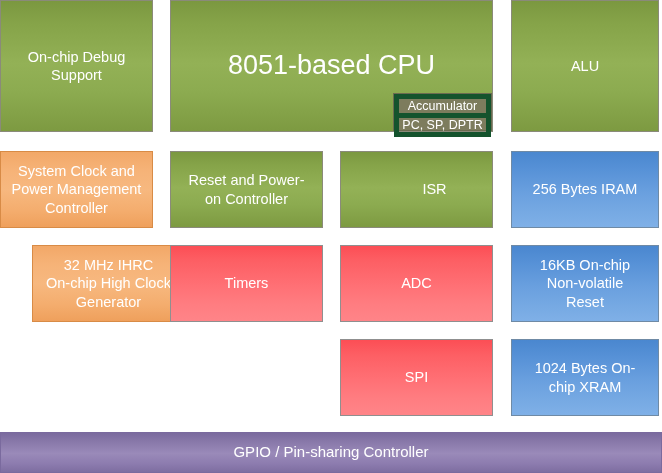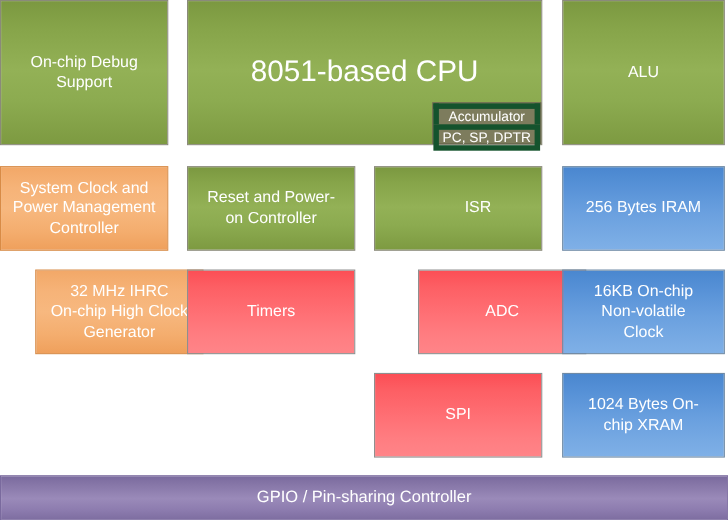--- a/index.html
+++ b/index.html
@@ -164,28 +164,28 @@
   <div class="block fill-orange t-norm" style="left:0px; top:245px; width:153px; height:77px;margin-left:32px;">
     <span class="label">32 MHz IHRC
 On-chip High Clock
 Generator</span>
   </div>
 
   <div class="block fill-red t-norm" style="left:170px; top:245px; width:153px; height:77px;">
     <span class="label">Timers</span>
   </div>
 
-  <div class="block fill-red t-norm" style="left:340px; top:245px; width:153px; height:77px;margin-left:40px;">
+  <div class="block fill-red t-norm" style="left:340px; top:245px; width:153px; height:77px;">
     <span class="label">ADC</span>
   </div>
 
   <div class="block fill-blue t-norm" style="left:511px; top:245px; width:148px; height:77px;">
     <span class="label">16KB On-chip
 Non-volatile
-Clock</span>
+Reset</span>
   </div>
 
   <div class="block fill-red t-norm" style="left:340px; top:339px; width:153px; height:77px;">
     <span class="label">SPI</span>
   </div>
 
   <div class="block fill-blue t-norm" style="left:511px; top:339px; width:148px; height:77px;">
     <span class="label">1024 Bytes On-
 chip XRAM</span>
   </div>

